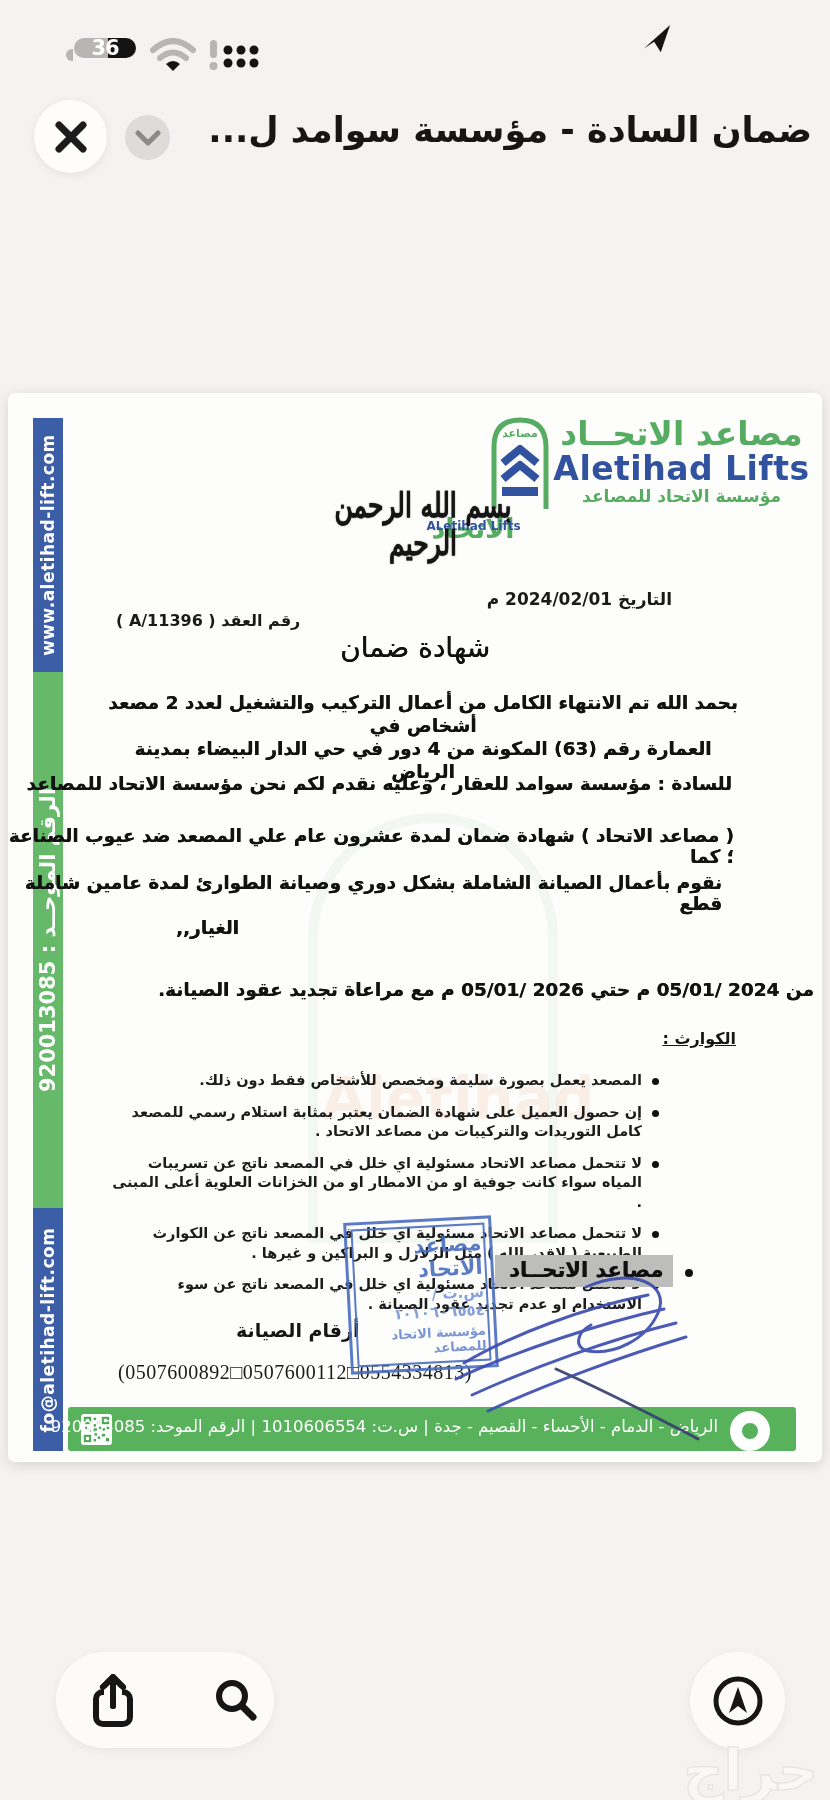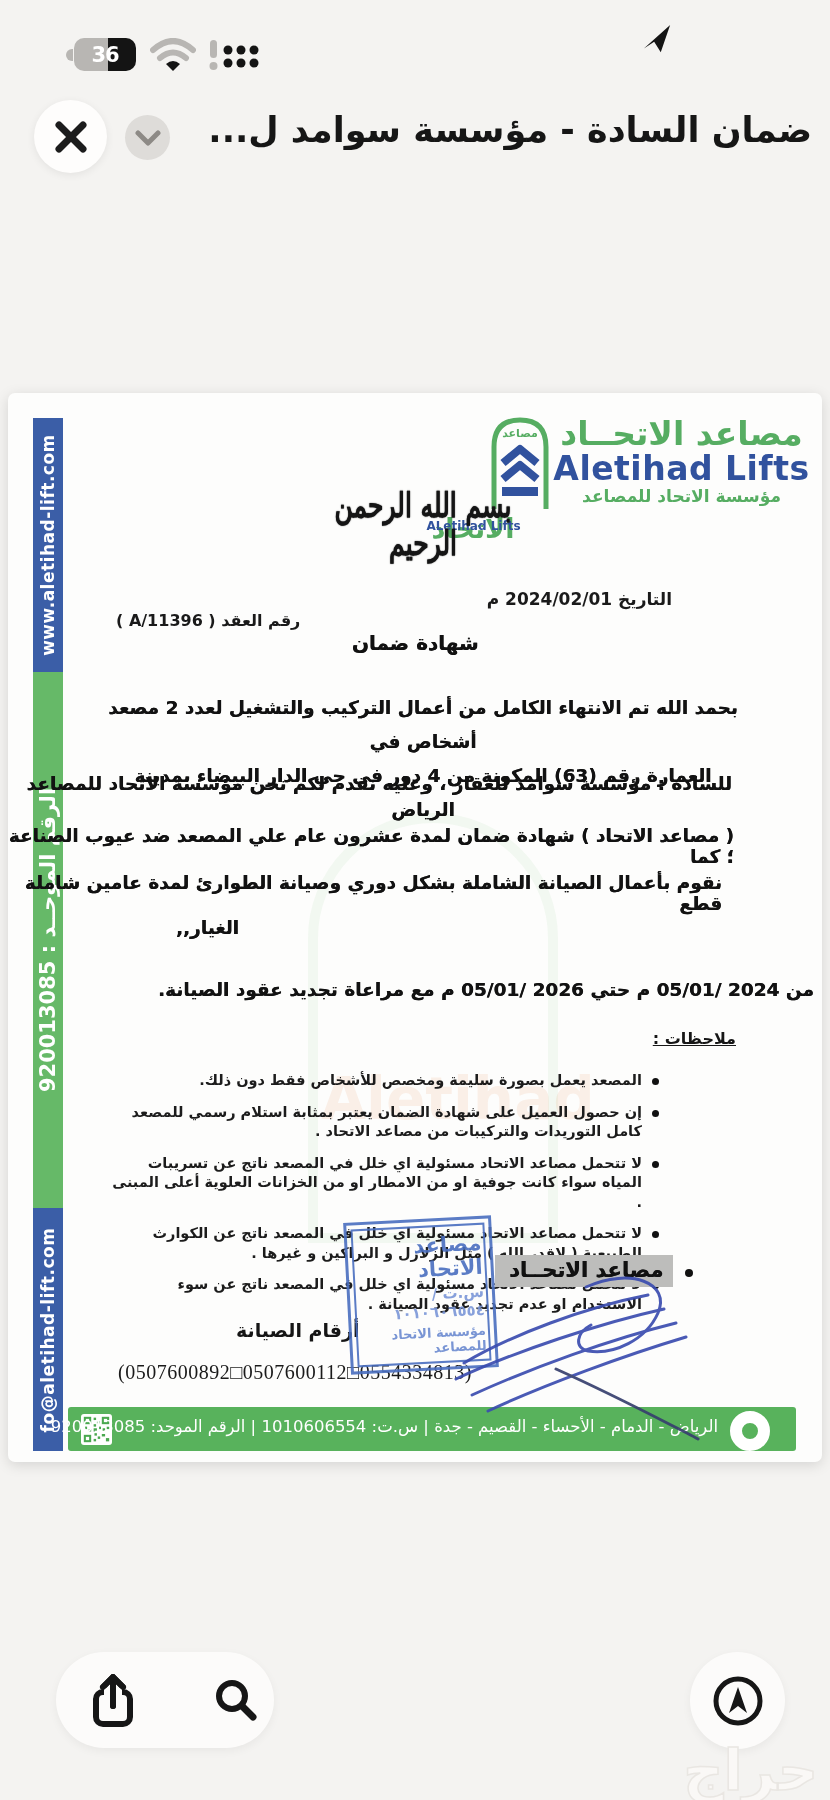--- a/index.html
+++ b/index.html
@@ -2,21 +2,21 @@
 <html lang="ar"><head>
 <meta charset="utf-8">
 <style>
   * { margin:0; padding:0; box-sizing:border-box; }
   html,body { width:830px; height:1800px; }
   body { font-family:"DejaVu Sans", sans-serif; background:#f4f3f1; overflow:hidden; position:relative; }
   .abs { position:absolute; }
 
   
   .status-bar { position:absolute; top:0; left:0; width:830px; height:92px; }
-  .battery { position:absolute; left:74px; top:38px; width:62px; height:33px; border-radius:10px;
+  .battery { position:absolute; left:74px; top:38px; width:62px; height:20px; border-radius:10px;
              background:linear-gradient(to right,#b8b6b3 0 55%, #141414 55% 100%);
              display:flex; align-items:center; justify-content:center; }
   .battery span { color:#fff; font-weight:bold; font-size:21px; letter-spacing:-1px; }
   .battery-nub { position:absolute; left:66px; top:49px; width:7px; height:12px; background:#b8b6b3;
                  border-radius:6px 0 0 6px; }
   .time-group { position:absolute; left:642px; top:22px; display:flex; align-items:center; gap:8px; }
   .time-group .time { font-size:41px; font-weight:bold; color:#141414; letter-spacing:-1px; }
 
   
   .hdr-close { position:absolute; left:34px; top:100px; width:73px; height:73px; border-radius:50%;
@@ -46,25 +46,25 @@
   .brand .ar { color:#56ad62; font-size:33px; font-weight:bold; }
   .brand .en { color:#31529e; font-size:33px; font-weight:bold; direction:ltr; letter-spacing:0.5px; }
   .brand .tag { color:#56ad62; font-size:17px; font-weight:bold; margin-top:2px; }
 
   .bismillah { left:310px; top:104px; width:210px; text-align:center; font-family:"DejaVu Serif", serif;
                font-weight:bold; font-size:25px; color:#151515; transform:scaleY(1.35); line-height:1.1;
                text-shadow:0 0 1px #151515; }
 
   .date-line { right:150px; top:196px; font-size:17px; font-weight:bold; color:#1a1a1a; }
   .contract-line { left:108px; top:218px; font-size:16px; font-weight:bold; color:#1a1a1a; direction:rtl; }
-  .cert-title { left:0; right:0; top:238px; text-align:center; font-size:20px; font-weight:bold; color:#111;
+  .cert-title { left:0; right:0; top:238px; text-align:center; font-size:28px; font-weight:normal; color:#111;
                 letter-spacing:1px; text-shadow:0.5px 0 #111; }
 
   .para { font-size:18.5px; font-weight:bold; color:#121212; text-shadow:0.3px 0 #121212; }
-  .p1 { left:95px; width:640px; top:298px; text-align:center; line-height:34px; }
+  .p1 { left:95px; width:640px; top:298px; text-align:center; line-height:23px; }
   .p2 { right:90px; top:380px; text-align:right; }
   .p3a { right:88px; top:432px; }
   .p3b { right:100px; top:479px; }
   .p3c { left:168px; top:524px; }
   .p4 { left:150px; top:586px; }
 
   .notes-title { right:86px; top:636px; font-size:16px; font-weight:bold; text-decoration:underline; color:#161616; }
   .notes { left:104px; right:180px; top:666px; }
   .note { position:relative; text-align:right; font-size:14.5px; line-height:19.5px; font-weight:bold;
           color:#1c1c1c; margin-bottom:7px;margin-top:12px; }
@@ -192,21 +192,21 @@
   <div class="abs para p1">
     <div>بحمد الله تم الانتهاء الكامل من أعمال التركيب والتشغيل لعدد 2  مصعد أشخاص في</div>
     <div>العمارة رقم (63) المكونة من 4 دور في حي الدار البيضاء بمدينة الرياض</div>
   </div>
   <div class="abs para p2">للسادة : مؤسسة سوامد للعقار ، وعليه نقدم لكم نحن مؤسسة الاتحاد للمصاعد</div>
   <div class="abs para p3a">( مصاعد الاتحاد )  شهادة ضمان لمدة عشرون عام علي المصعد ضد عيوب الصناعة ؛ كما</div>
   <div class="abs para p3b">نقوم بأعمال الصيانة الشاملة بشكل دوري وصيانة الطوارئ لمدة عامين  شاملة قطع</div>
   <div class="abs para p3c">الغيار,,</div>
   <div class="abs para p4">من 2024 /05/01 م حتي 2026 /05/01 م  مع مراعاة تجديد عقود الصيانة.</div>
 
-  <div class="abs notes-title">ملاحظات :</div>
+  <div class="abs notes-title">الكوارث :</div>
   <div class="abs notes">
     <div class="note">المصعد يعمل بصورة سليمة ومخصص للأشخاص فقط دون ذلك.</div>
     <div class="note">إن حصول العميل على شهادة الضمان يعتبر بمثابة استلام رسمي للمصعد كامل التوريدات والتركيبات من مصاعد الاتحاد .</div>
     <div class="note">لا تتحمل مصاعد الاتحاد مسئولية اي خلل في المصعد ناتج عن تسريبات المياه سواء كانت جوفية او من الامطار او من الخزانات العلوية أعلى المبنى .</div>
     <div class="note">لا تتحمل مصاعد الاتحاد مسئولية اي خلل في المصعد ناتج عن الكوارث الطبيعية ( لاقدر الله ) مثل الزلازل و البراكين و غيرها .</div>
     <div class="note">لا تتحمل مصاعد الاتحاد مسئولية اي خلل في المصعد ناتج عن سوء الاستخدام او عدم تجديد عقود الصيانة .</div>
   </div>
 
   <div class="abs stamp">
     <div class="stamp-inner">

